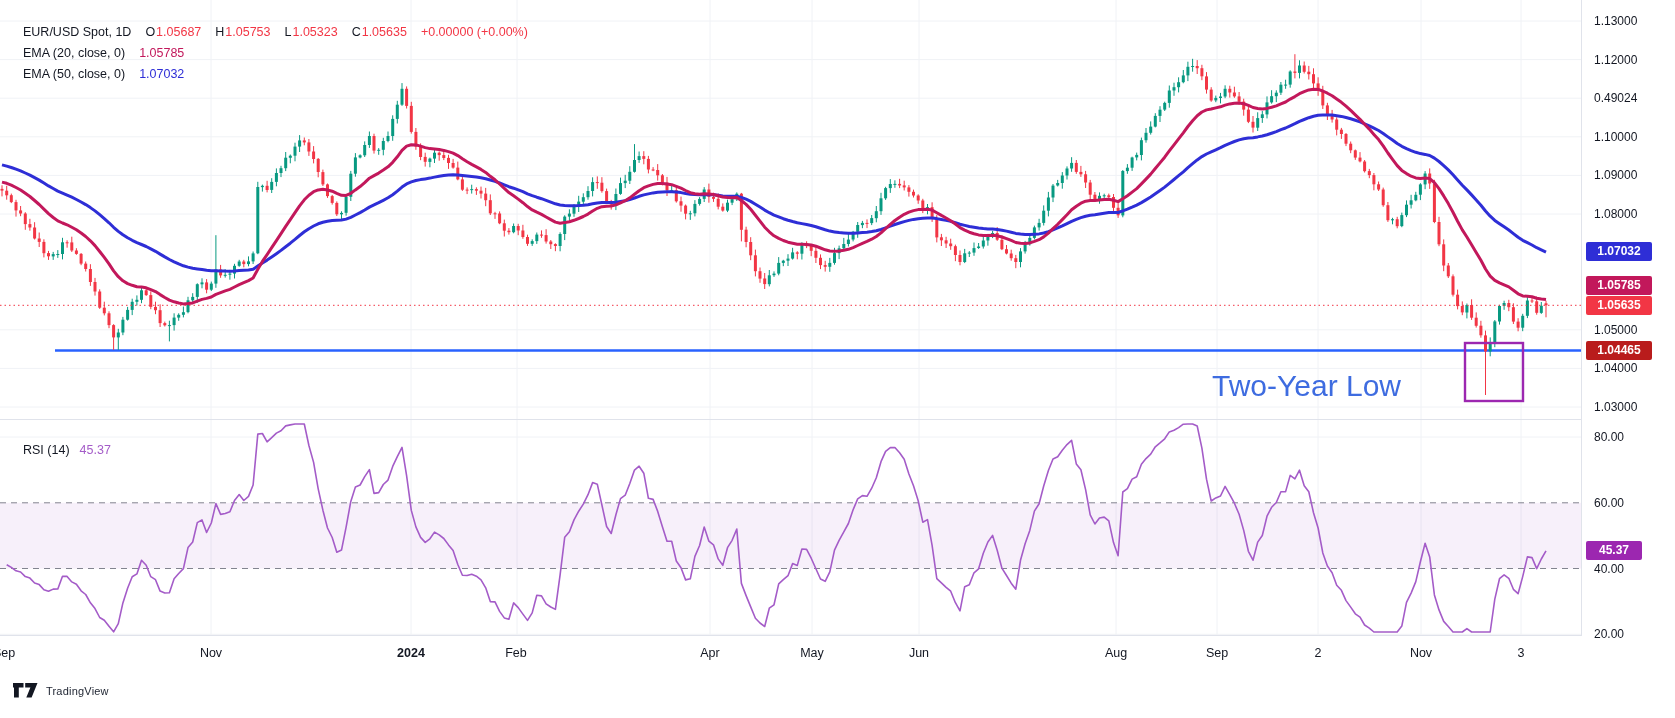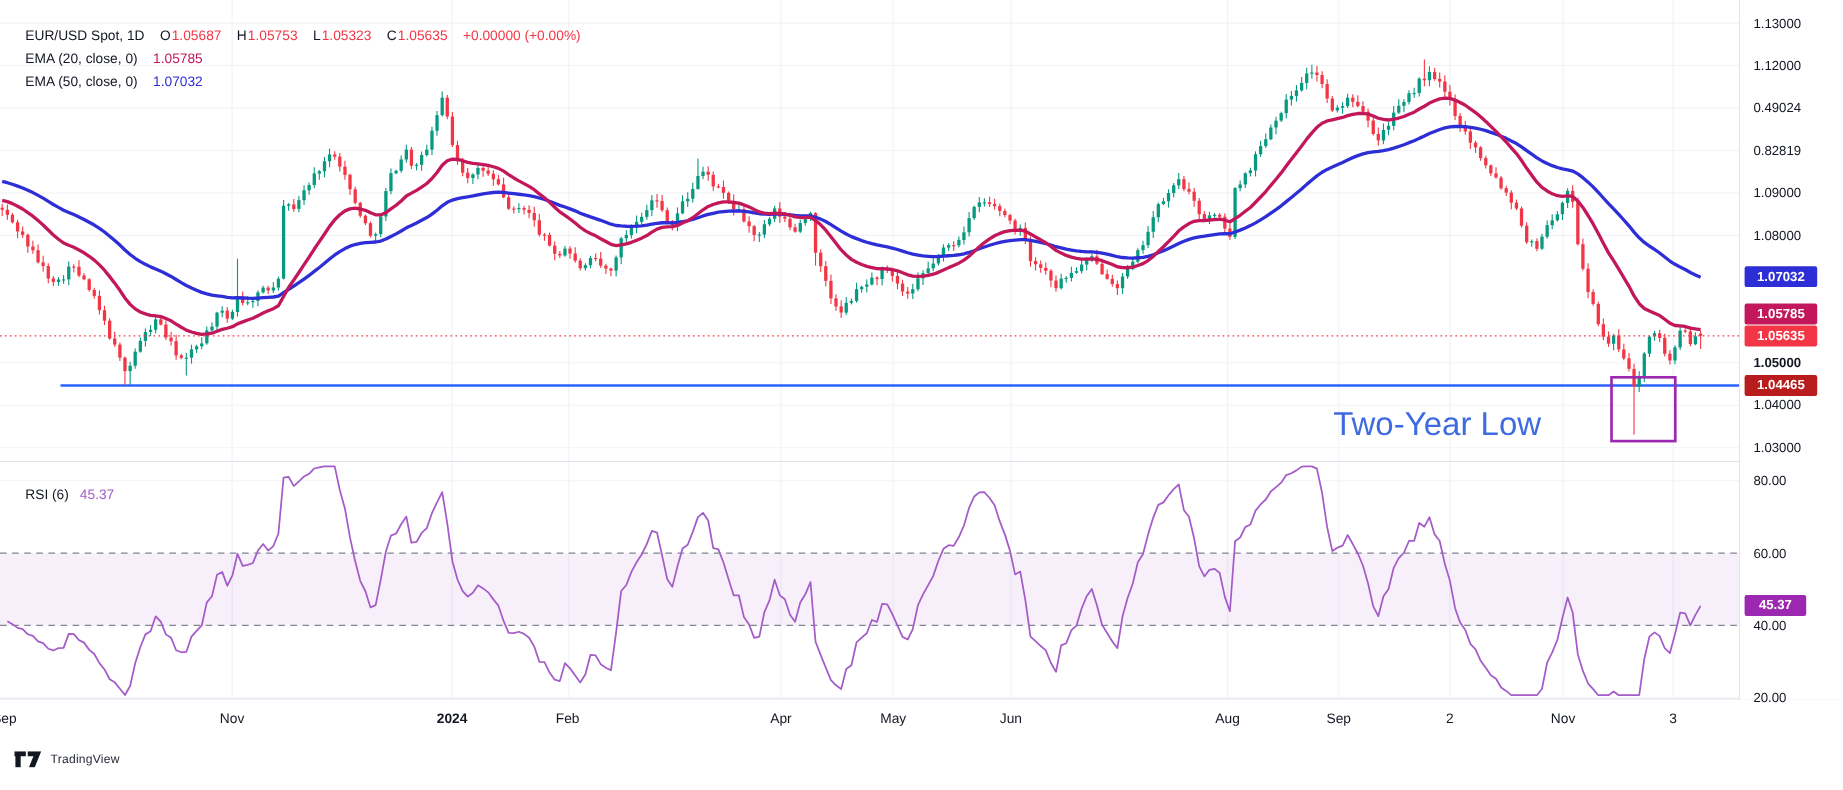--- a/index.html
+++ b/index.html
@@ -758,38 +758,38 @@
       <span class="sym">EMA (20, close, 0)</span>
       <span class="val-crimson">1.05785</span>
     </div>
     <div class="row">
       <span class="sym">EMA (50, close, 0)</span>
       <span class="val-blue">1.07032</span>
     </div>
   </div>
 
   <div class="rsi-legend">
-    <span class="sym">RSI (6)</span>
+    <span class="sym">RSI (14)</span>
     <span class="rsi-val">45.37</span>
   </div>
 
   <div class="annotation">Two-Year Low</div>
 
   <div class="sep-h" style="top:419px"></div>
   <div class="sep-h" style="top:635px"></div>
   <div class="axis-v"></div>
 
   <div class="price-axis" id="price-axis">
       <div class="tick" style="top: 14px;">1.13000</div>
       <div class="tick" style="top: 52.6px;">1.12000</div>
       <div class="tick" style="top: 91.2px;">0.49024</div>
-      <div class="tick" style="top: 129.8px;">0.82819</div>
+      <div class="tick" style="top: 129.8px;">1.10000</div>
       <div class="tick" style="top: 168.4px;">1.09000</div>
       <div class="tick" style="top: 207px;">1.08000</div>
-      <div class="tick" style="top: 322.8px; font-weight: bold;">1.05000</div>
+      <div class="tick" style="top: 322.8px;">1.05000</div>
       <div class="tick" style="top: 361.4px;">1.04000</div>
       <div class="tick" style="top: 400px;">1.03000</div>
       <div class="badge" style="top: 241.865px; background: rgb(46, 46, 214);">1.07032</div>
       <div class="badge" style="top: 275.999px; background: rgb(194, 24, 91);">1.05785</div>
       <div class="badge" style="top: 295.789px; background: rgb(242, 54, 69);">1.05635</div>
       <div class="badge" style="top: 340.951px; background: #b91c1c;">1.04465</div>
       <div class="tick" style="top: 430px;">80.00</div>
       <div class="tick" style="top: 495.75px;">60.00</div>
       <div class="tick" style="top: 561.5px;">40.00</div>
       <div class="tick" style="top: 627.25px;">20.00</div>

